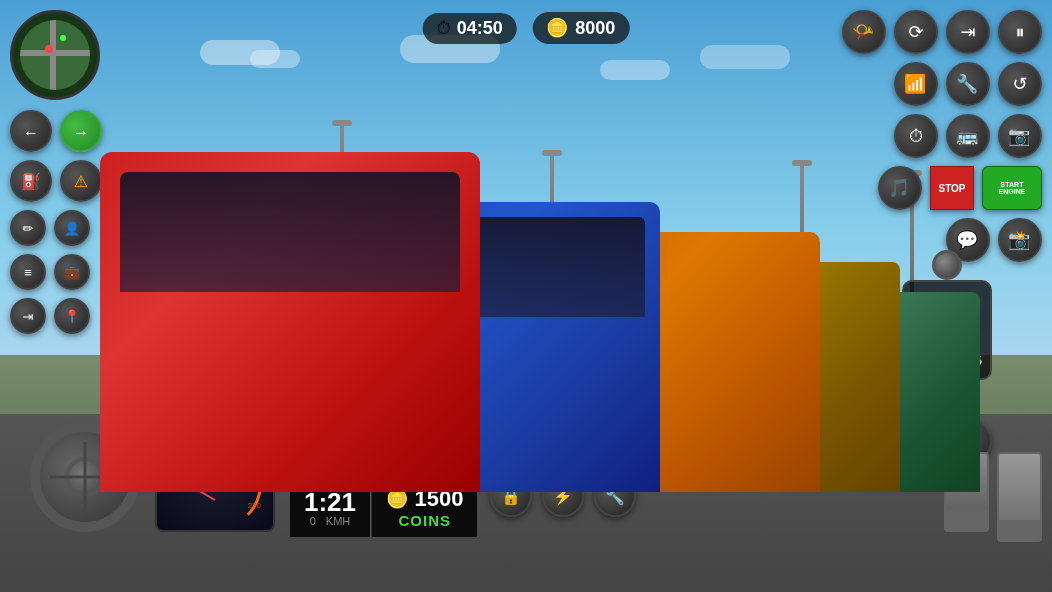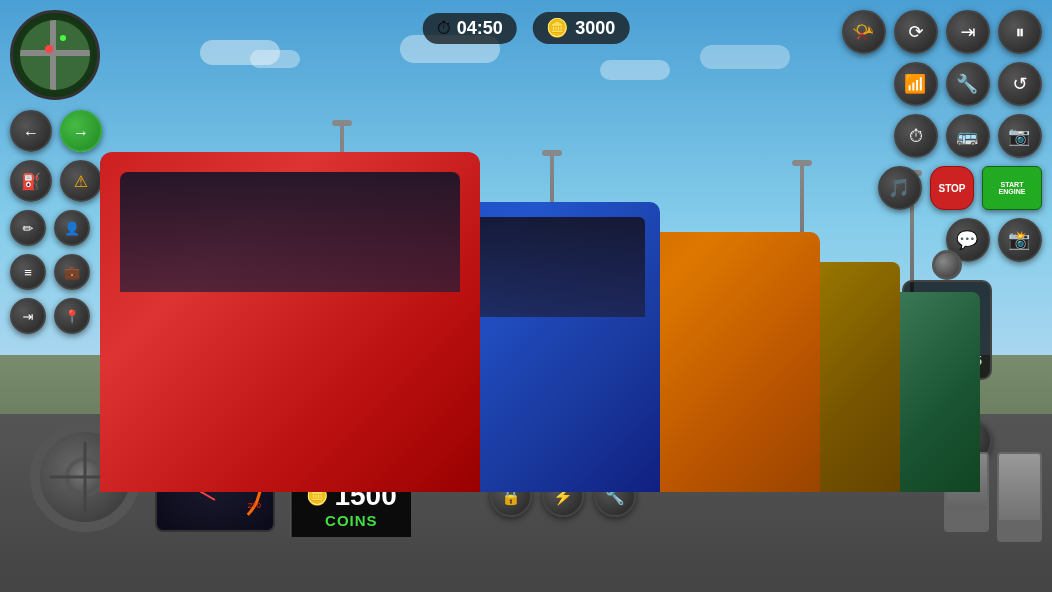--- a/index.html
+++ b/index.html
@@ -358,21 +358,21 @@
       align-items: center;
       gap: 6px;
     }
 
     .coin-icon {
       font-size: 18px;
     }
 
     .coins-value {
       color: white;
-      font-size: 28px;
+      font-size: 22px;
       font-weight: bold;
     }
 
     .coins-label {
       color: #44dd44;
       font-size: 15px;
       font-weight: bold;
       letter-spacing: 1px;
     }
 
@@ -506,21 +506,21 @@
 
     
     .cloud {
       position: absolute;
       background: rgba(255,255,255,0.7);
       border-radius: 20px;
     }
 
     
     .action-btn {
-      border-radius: 14px;
+      border-radius: 0;
       padding: 4px 8px;
       font-size: 10px;
       font-weight: bold;
       cursor: pointer;
       pointer-events: all;
       text-align: center;
     }
 
     .stop-btn {
       background: #cc2222;
@@ -593,21 +593,21 @@
     </div>
   </div>
 
   <div class="top-hud">
     <div class="hud-item">
       <span class="hud-icon">⏱</span>
       <span class="hud-text">04:50</span>
     </div>
     <div class="hud-item">
       <span class="hud-icon">🪙</span>
-      <span class="hud-text">3000</span>
+      <span class="hud-text">8000</span>
     </div>
   </div>
 
   <div class="left-controls">
     <div class="left-row">
       <div class="round-btn">
         <span class="btn-icon">←</span>
       </div>
       <div class="round-btn green">
         <span class="btn-icon">→</span>
@@ -665,20 +665,27 @@
       <div style="position:absolute;top:8px;right:20px;color:#888;font-size:8px;">120</div>
       <div style="position:absolute;top:20px;right:8px;color:#ff6600;font-size:8px;">160</div>
       <div style="position:absolute;top:38px;right:5px;color:#ff6600;font-size:8px;">200</div>
       <div style="position:absolute;bottom:20px;right:12px;color:#ff3300;font-size:8px;">270</div>
 
       <div style="position:absolute;bottom:30px;left:50%;width:2px;height:35px;background:#ff4444;transform-origin:bottom;transform:translateX(-50%) rotate(-60deg);"></div>
     </div>
   </div>
 
   <div class="bottom-center-hud">
+    <div class="speed-box">
+      <span class="speed-value">1:21</span>
+      <div class="speed-sub">
+        <span>0</span>
+        <span>KMH</span>
+      </div>
+    </div>
     <div class="vline"></div>
     <div class="coins-box">
       <div class="coins-row">
         <span class="coin-icon">🪙</span>
         <span class="coins-value">1500</span>
       </div>
       <span class="coins-label">COINS</span>
     </div>
   </div>
 

